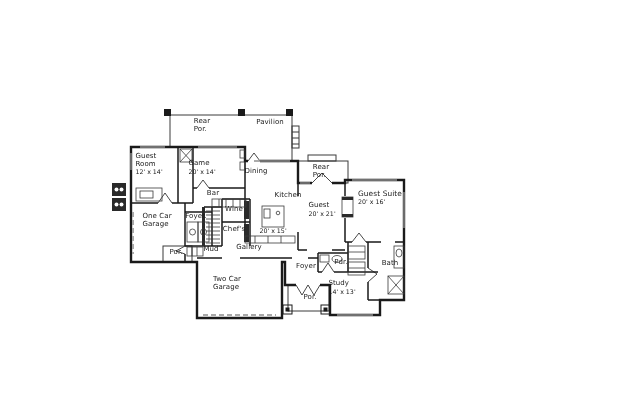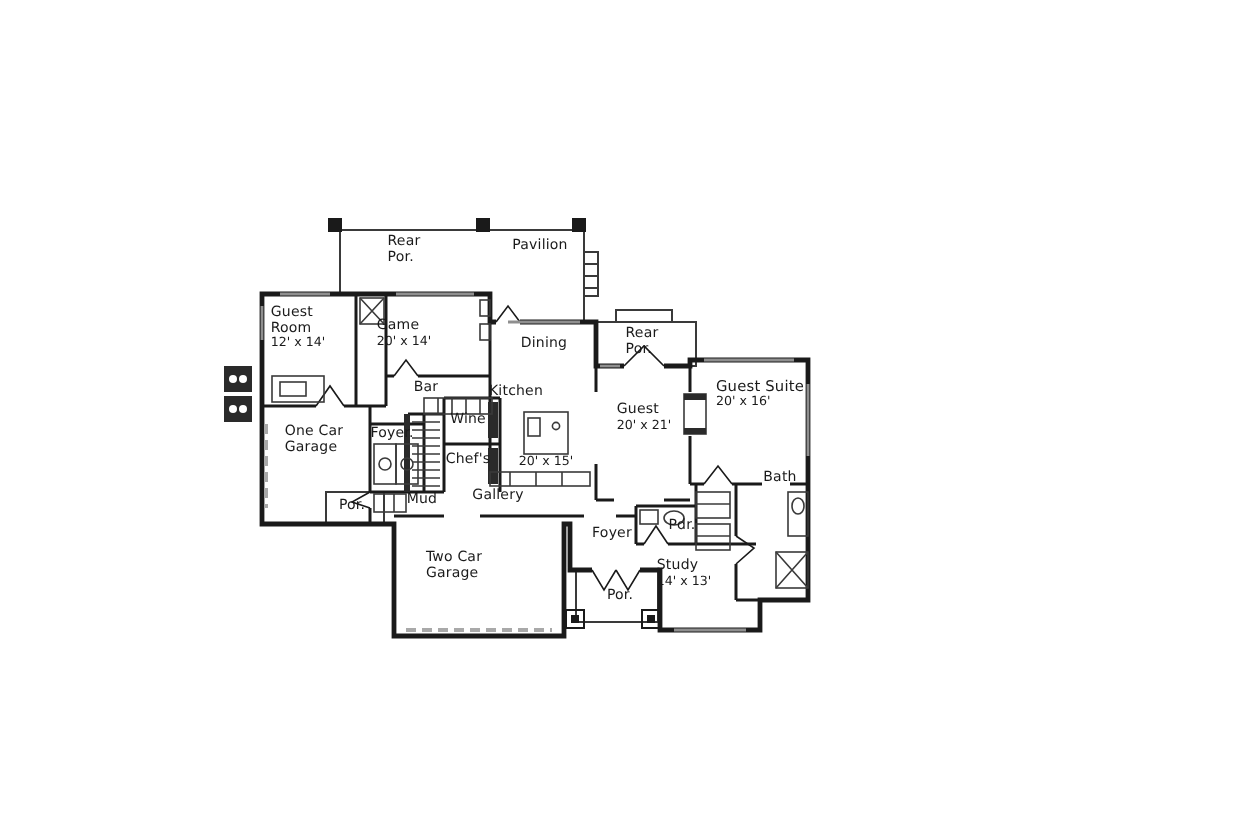--- a/index.html
+++ b/index.html
@@ -185,35 +185,35 @@
     <div>Guest</div>
     <div>Room</div>
     <div class="dim">12' x 14'</div>
   </div>
 
   <div class="lbl" style="left:202px;top:167px">
     <div>Game</div>
     <div class="dim">20' x 14'</div>
   </div>
 
-  <div class="lbl" style="left:272px;top:172px">
+  <div class="lbl" style="left:256px;top:172px">
     <div>Dining</div>
   </div>
 
   <div class="lbl" style="left:321px;top:171px">
     <div>Rear</div>
     <div>Por.</div>
   </div>
 
   <div class="lbl" style="left:380px;top:197px">
     <div class="big">Guest Suite</div>
     <div class="dim">20' x 16'</div>
   </div>
 
-  <div class="lbl" style="left:258px;top:196px">
+  <div class="lbl" style="left:288px;top:196px">
     <div>Kitchen</div>
   </div>
   <div class="lbl dim" style="left:273px;top:231px">
     <div>20' x 15'</div>
   </div>
 
   <div class="lbl" style="left:322px;top:209px">
     <div>Guest</div>
     <div class="dim">20' x 21'</div>
   </div>
@@ -266,17 +266,17 @@
 
   <div class="lbl" style="left:342px;top:287px">
     <div>Study</div>
     <div class="dim">14' x 13'</div>
   </div>
 
   <div class="lbl" style="left:310px;top:298px">
     <div>Por.</div>
   </div>
 
-  <div class="lbl" style="left:390px;top:239px">
+  <div class="lbl" style="left:390px;top:264px">
     <div>Bath</div>
   </div>
 
 </div>
 
 </body></html>

